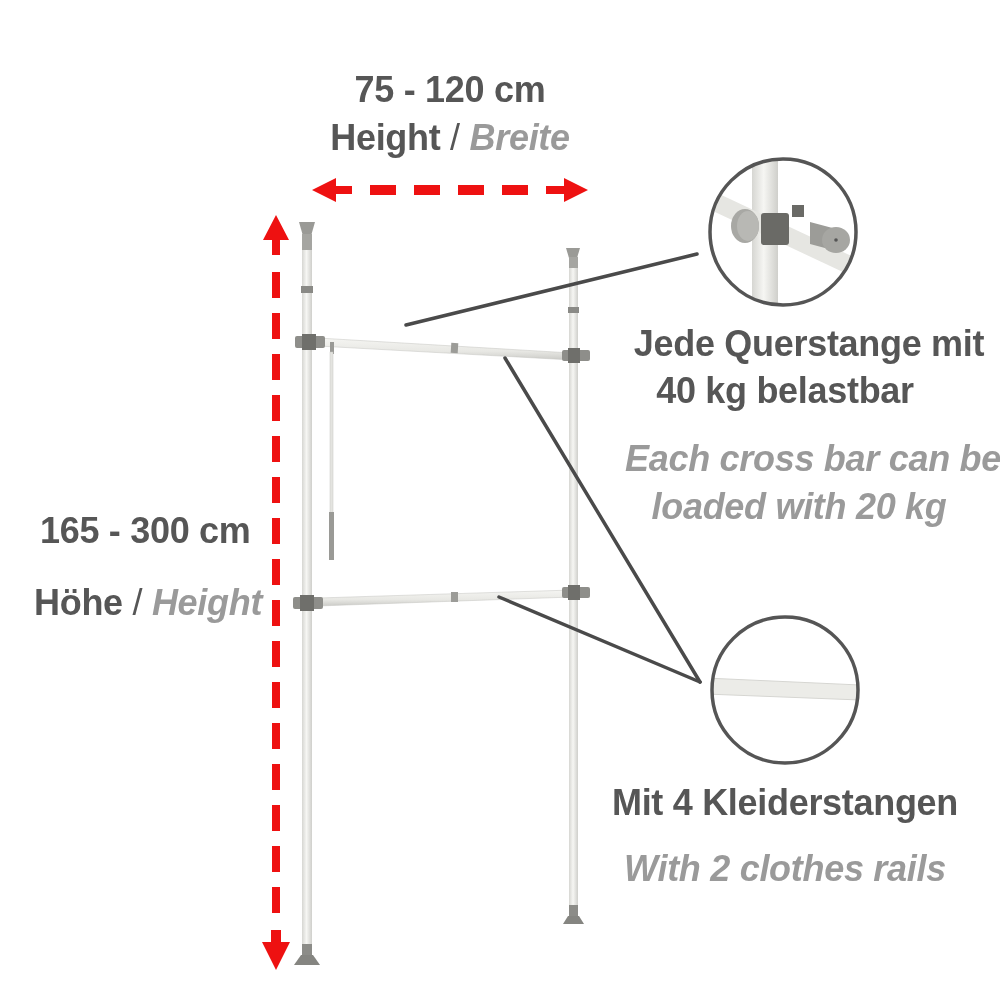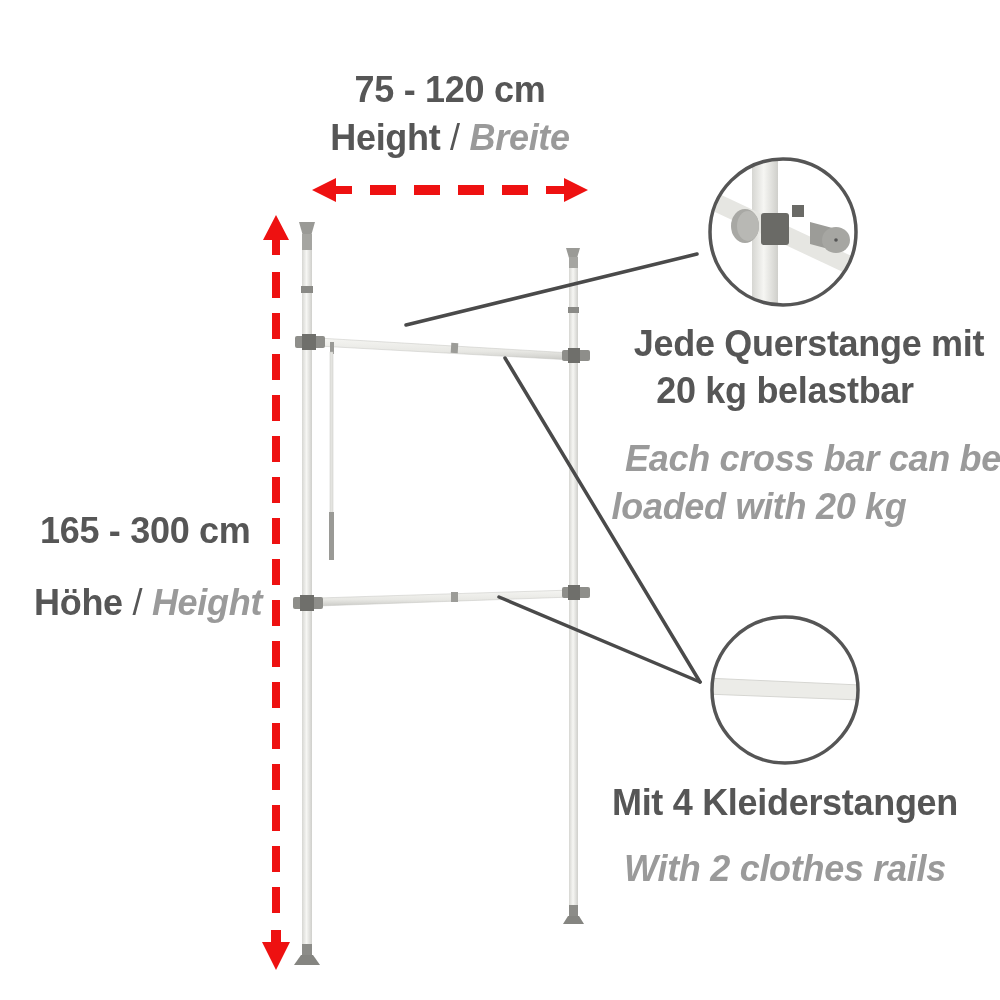--- a/index.html
+++ b/index.html
@@ -141,18 +141,18 @@
 <div class="txt big t-center" style="left:300px; top:117px; width:300px;">
   <span class="de">Height</span><span class="de" style="font-weight:normal;"> / </span><span class="en">Breite</span>
 </div>
 
 <div class="txt big de" style="left:40px; top:510px;">165 - 300 cm</div>
 <div class="txt big" style="left:34px; top:582px;">
   <span class="de">Höhe</span><span class="de" style="font-weight:normal;"> / </span><span class="en">Height</span>
 </div>
 
 <div class="txt big de t-center" style="left:614px; top:323px; width:390px;">Jede Querstange mit</div>
-<div class="txt big de t-center" style="left:590px; top:370px; width:390px;">20 kg belastbar</div>
+<div class="txt big de t-center" style="left:590px; top:370px; width:390px;">40 kg belastbar</div>
 <div class="txt big en t-center" style="left:590px; top:438px; width:390px;margin-left:28px;">Each cross bar can be</div>
-<div class="txt big en t-center" style="left:564px; top:486px; width:390px;">loaded with 20 kg</div>
+<div class="txt big en t-center" style="left:604px; top:486px; width:390px;">loaded with 20 kg</div>
 
 <div class="txt big de t-center" style="left:590px; top:782px; width:390px;">Mit 4 Kleiderstangen</div>
 <div class="txt big en t-center" style="left:590px; top:848px; width:390px;">With 2 clothes rails</div>
 
 </body></html>

